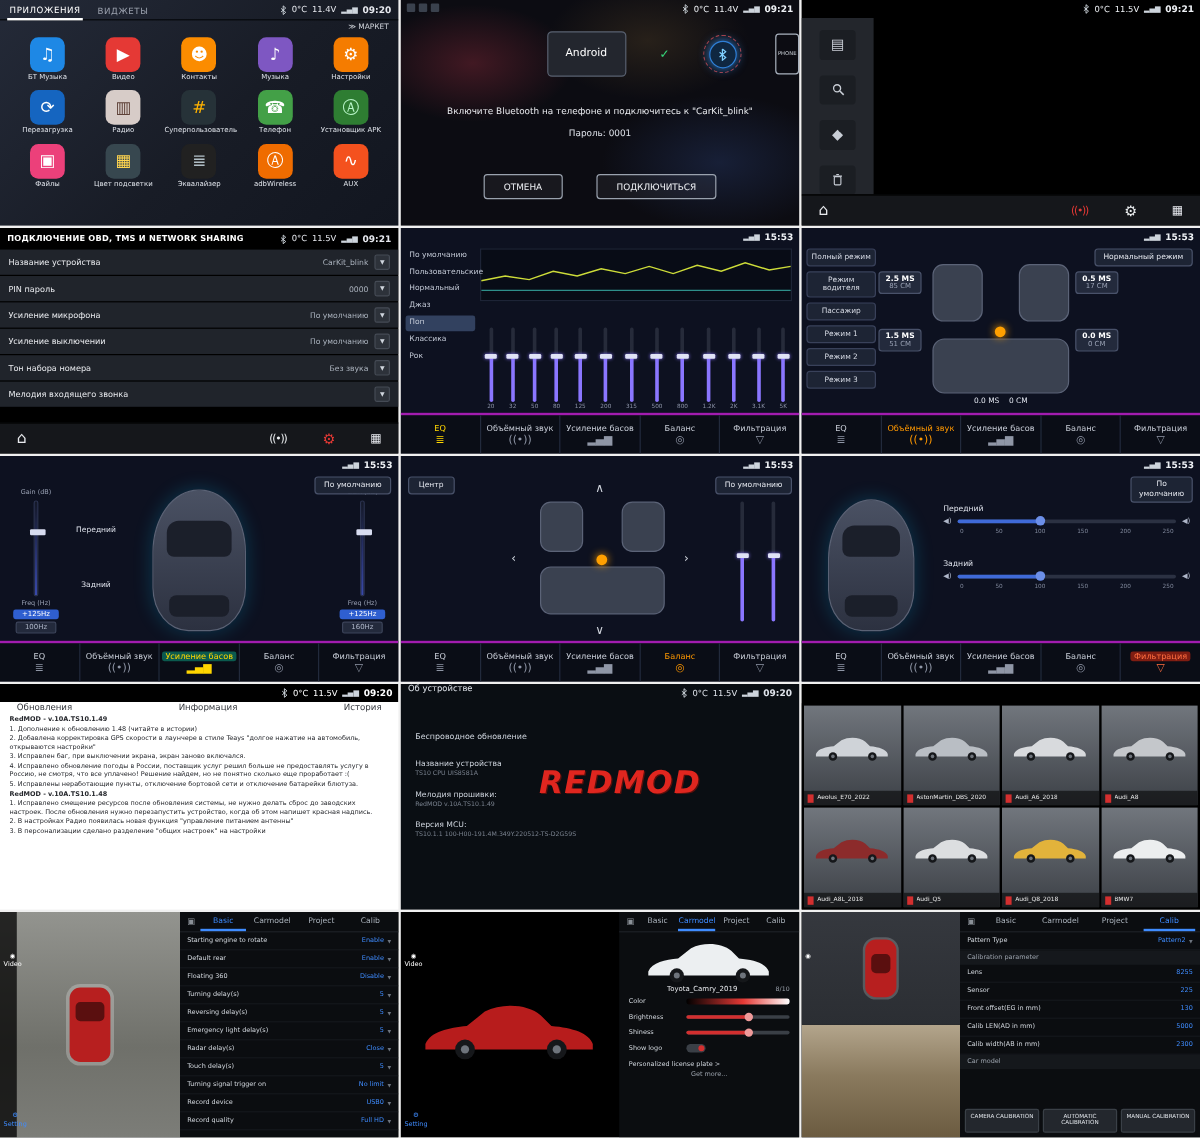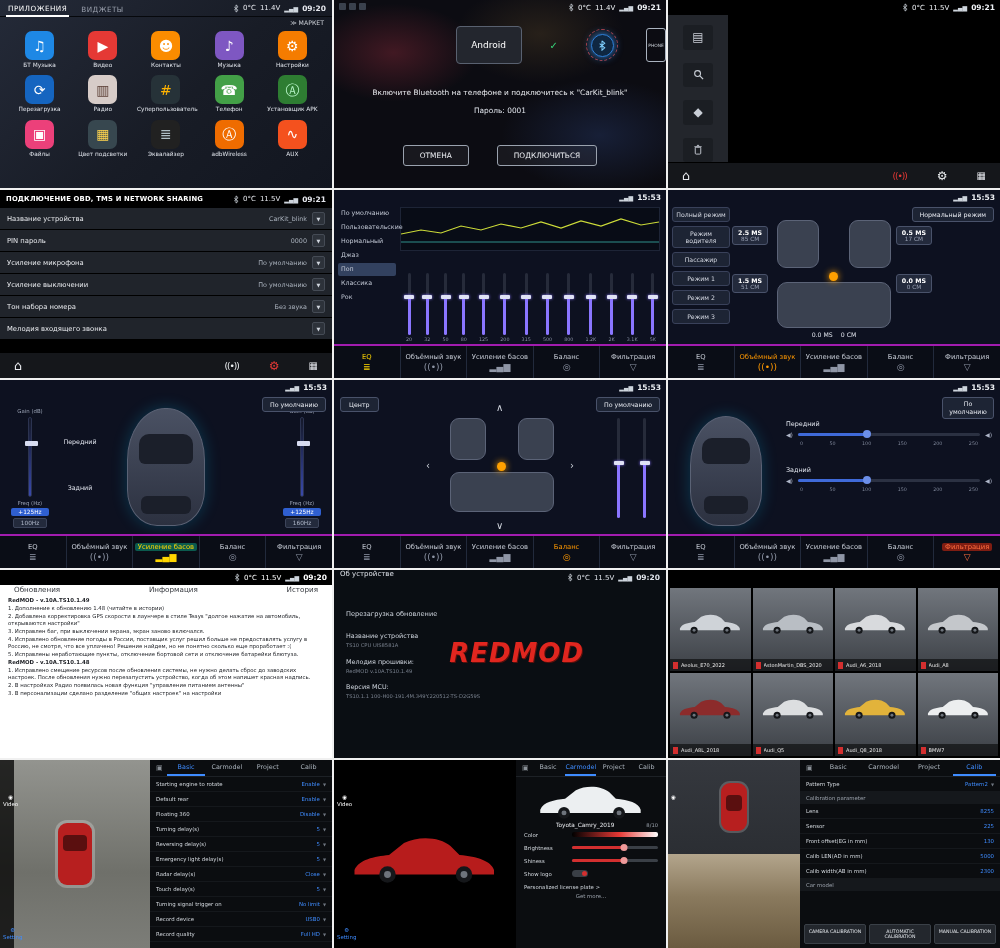--- a/index.html
+++ b/index.html
@@ -964,21 +964,21 @@
         <svg class="btS" style="color:#cfd6dd">
             <use href="#bt-icon"></use>
           </svg>
         <span>0°C</span>
         <span>11.5V</span>
         <span class="sig">▂▄▆</span>
         <span class="tm">09:20</span>
       </span>
     </div>
     <div class="logo">REDMOD</div>
-    <div class="item0">Перезагрузка обновление</div>
+    <div class="item0">Беспроводное обновление</div>
     <div class="fields">
 
         <div>
           <div class="fl">Название устройства</div>
           <div class="fv">TS10 CPU UIS8581A</div>
         </div>
 
         <div>
           <div class="fl">Мелодия прошивки:</div>
           <div class="fv">RedMOD v.10A.TS10.1.49</div>

